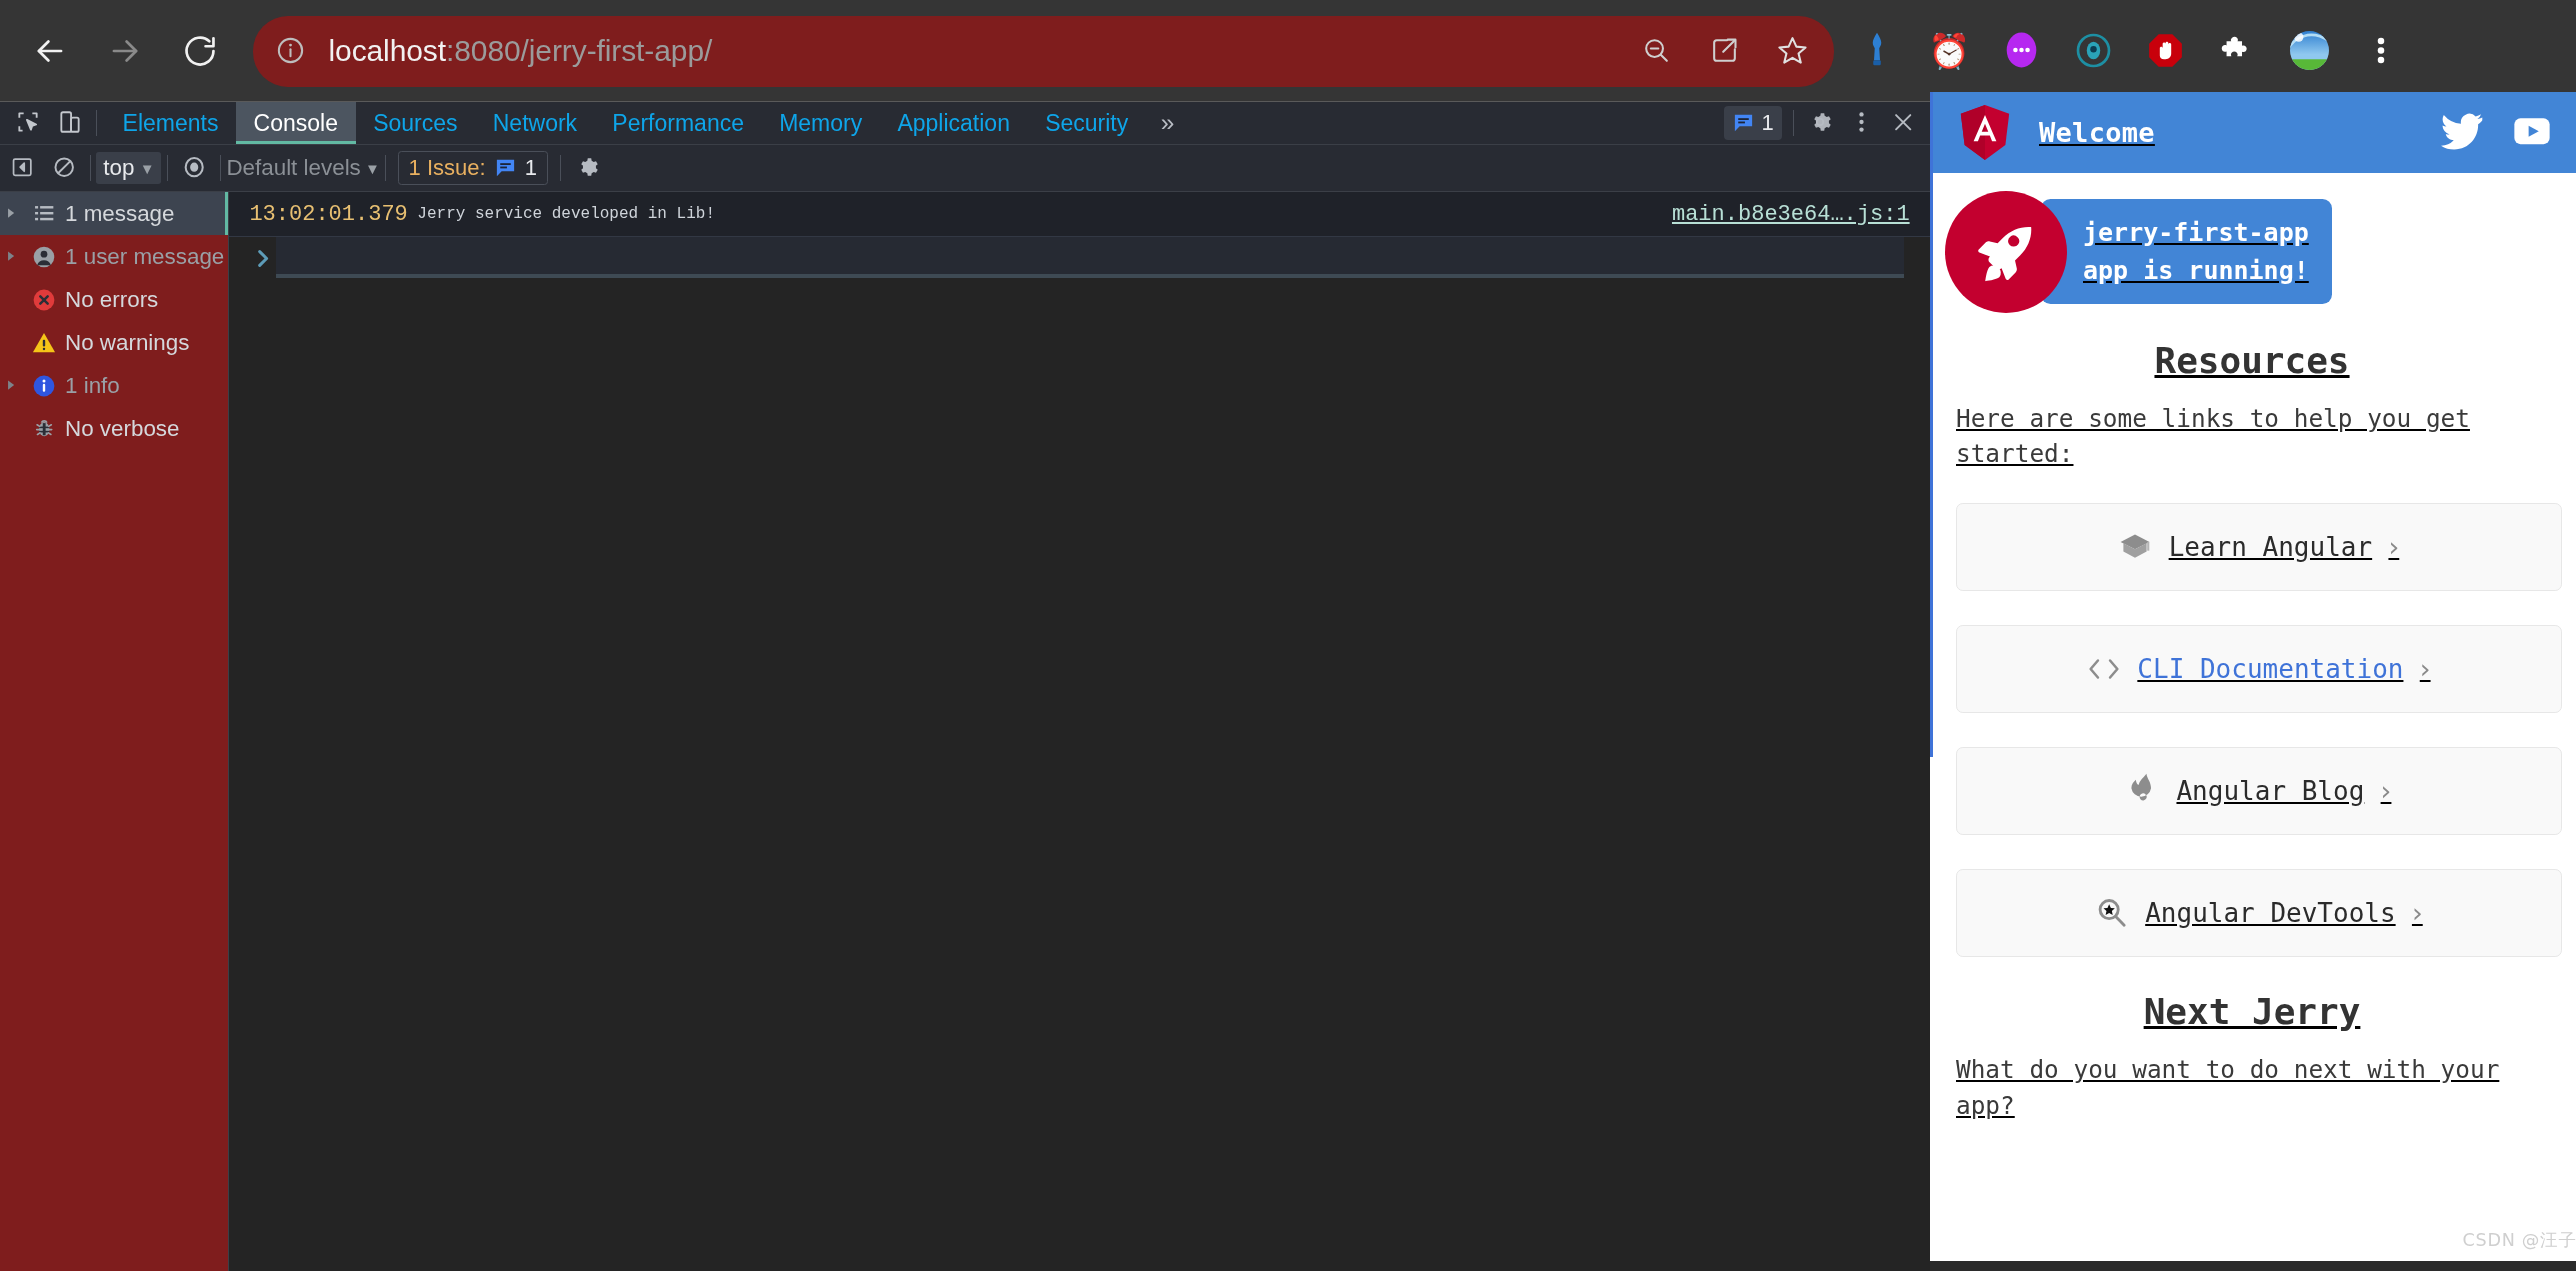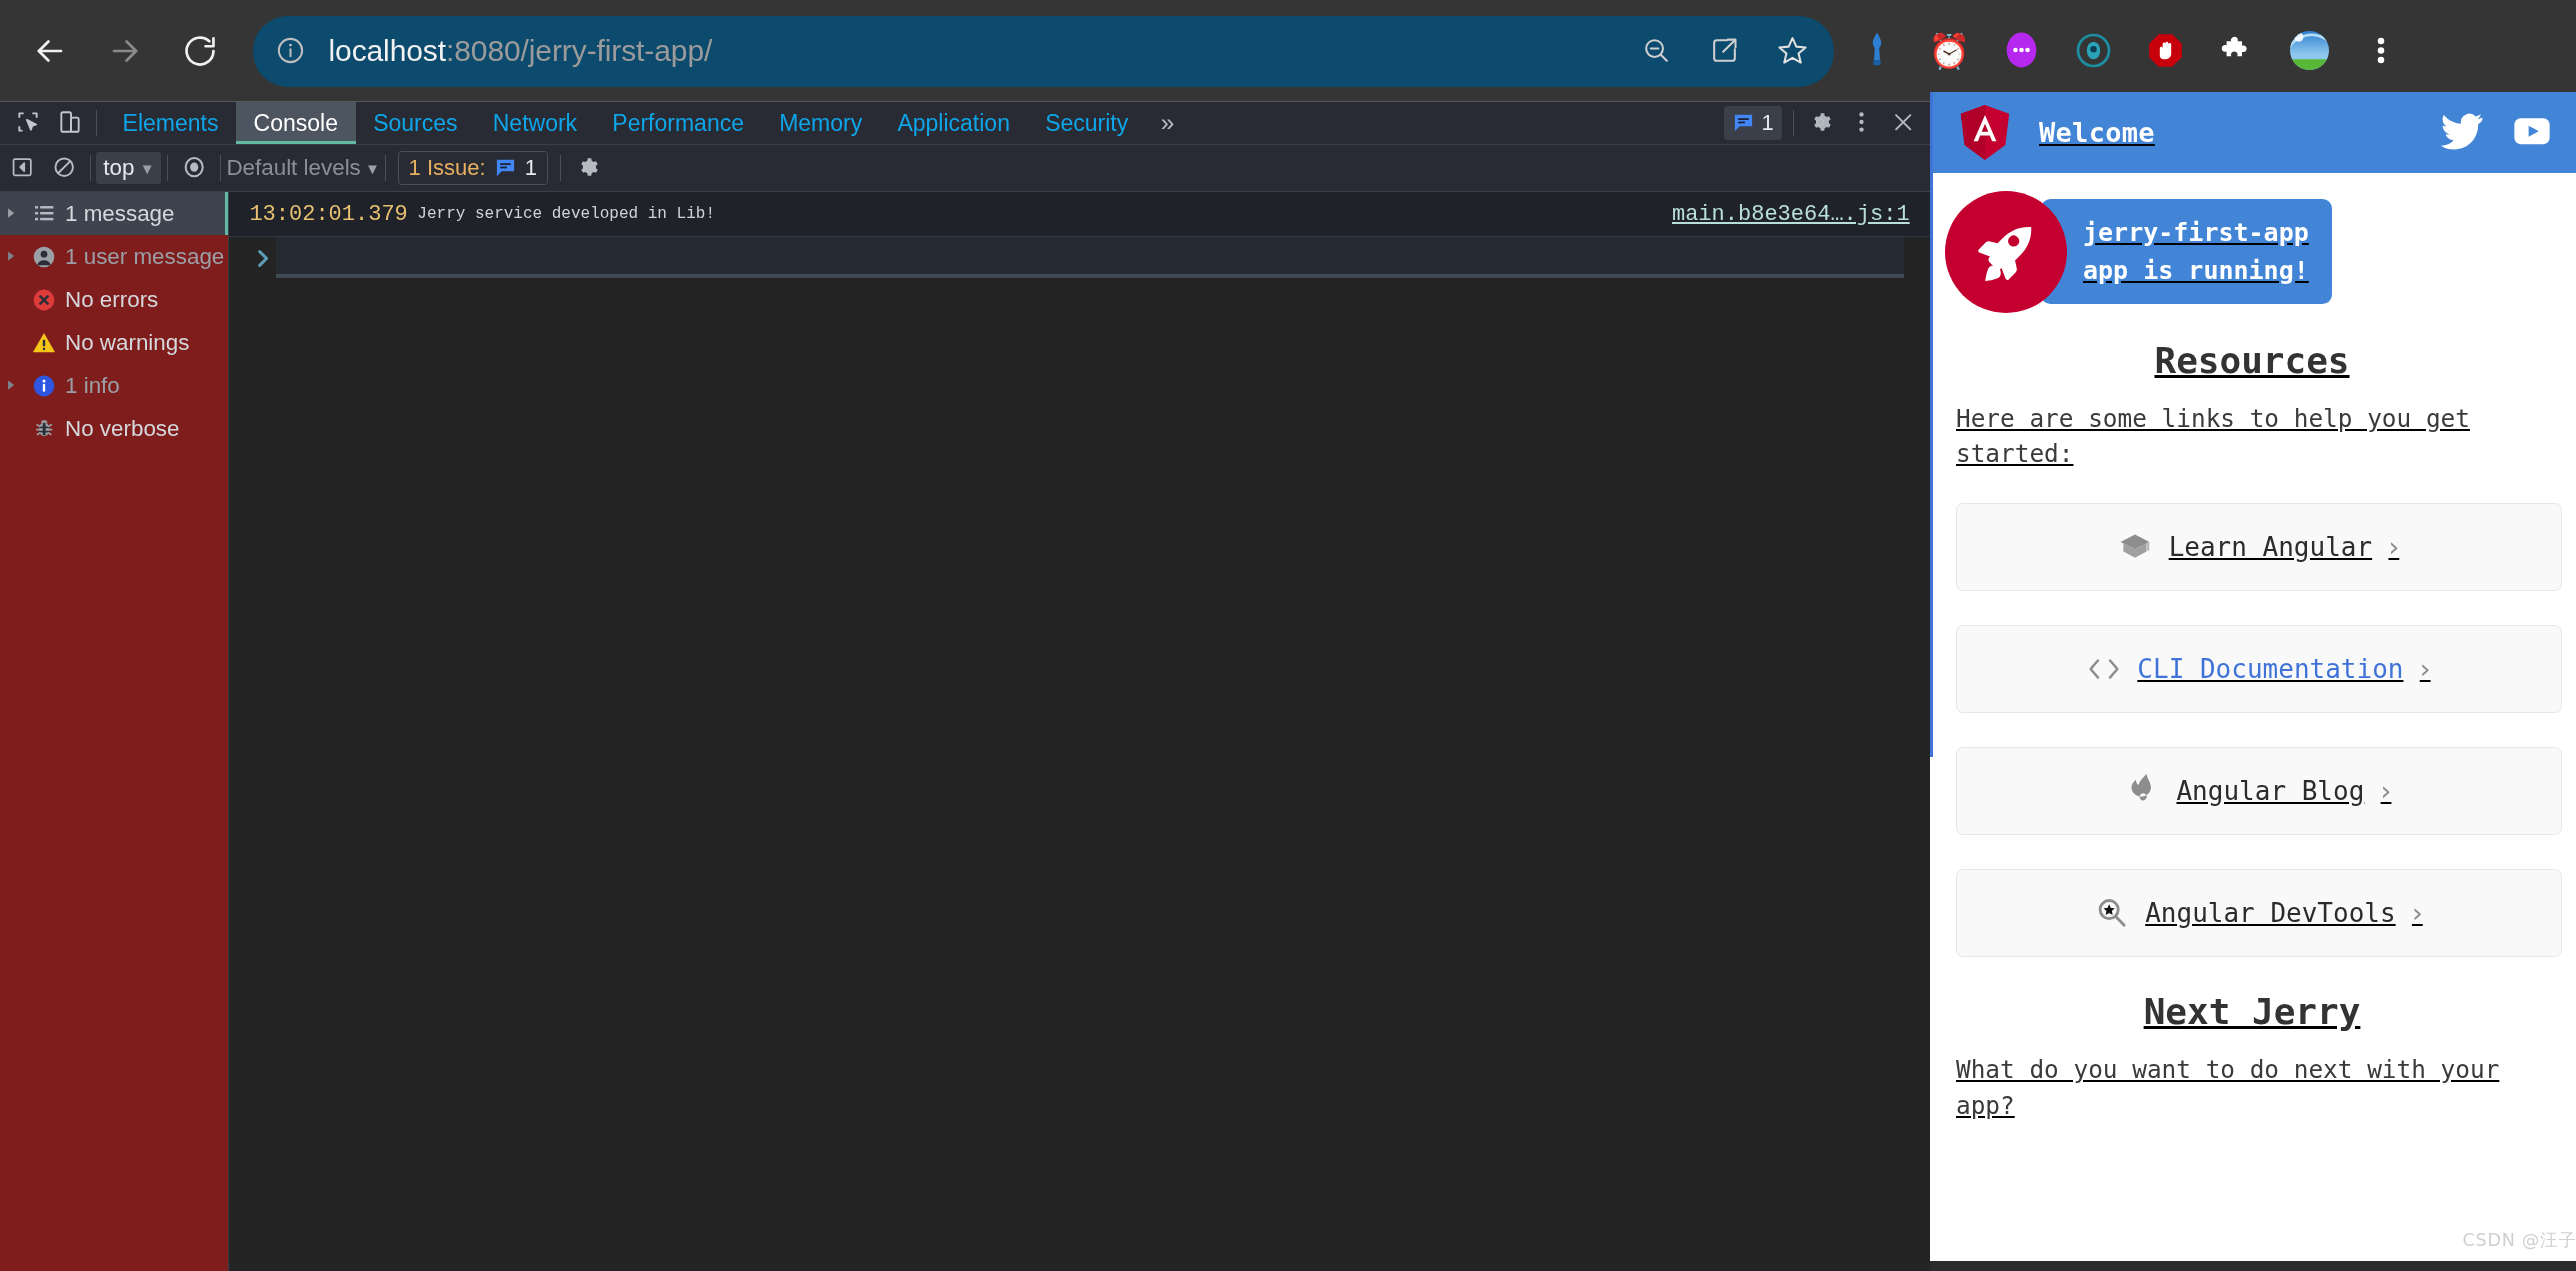--- a/index.html
+++ b/index.html
@@ -17,21 +17,21 @@
     display: flex; align-items: center;
   }
   .nav-btn {
     width: 75px; height: 75px; display: flex; align-items: center; justify-content: center;
     border-radius: 50%; flex: 0 0 auto;
   }
   .nav-btn svg { display: block; }
   .nav-back { margin-left: 12.2px; }
   .omnibox {
     flex: 1 1 auto; height: 71px; margin-left: 16.3px; margin-right: 0;
-    background: #0c4a6e; border-radius: 35px;
+    background: #7f1d1d; border-radius: 35px;
     display: flex; align-items: center;
     max-width: 1581px;
   }
   .omnibox-info { width: 75px; display: flex; align-items: center; justify-content: center; flex: 0 0 auto; }
   .omnibox-url {
     flex: 1 1 auto; font-size: 30px; color: #f1f1f1; letter-spacing: -0.1px;
     white-space: nowrap; overflow: hidden;
   }
   .omnibox-url .url-dim { color: #9b9b9b; }
   .omnibox-actions { display: flex; align-items: center; flex: 0 0 auto; padding-right: 8.1px; }

